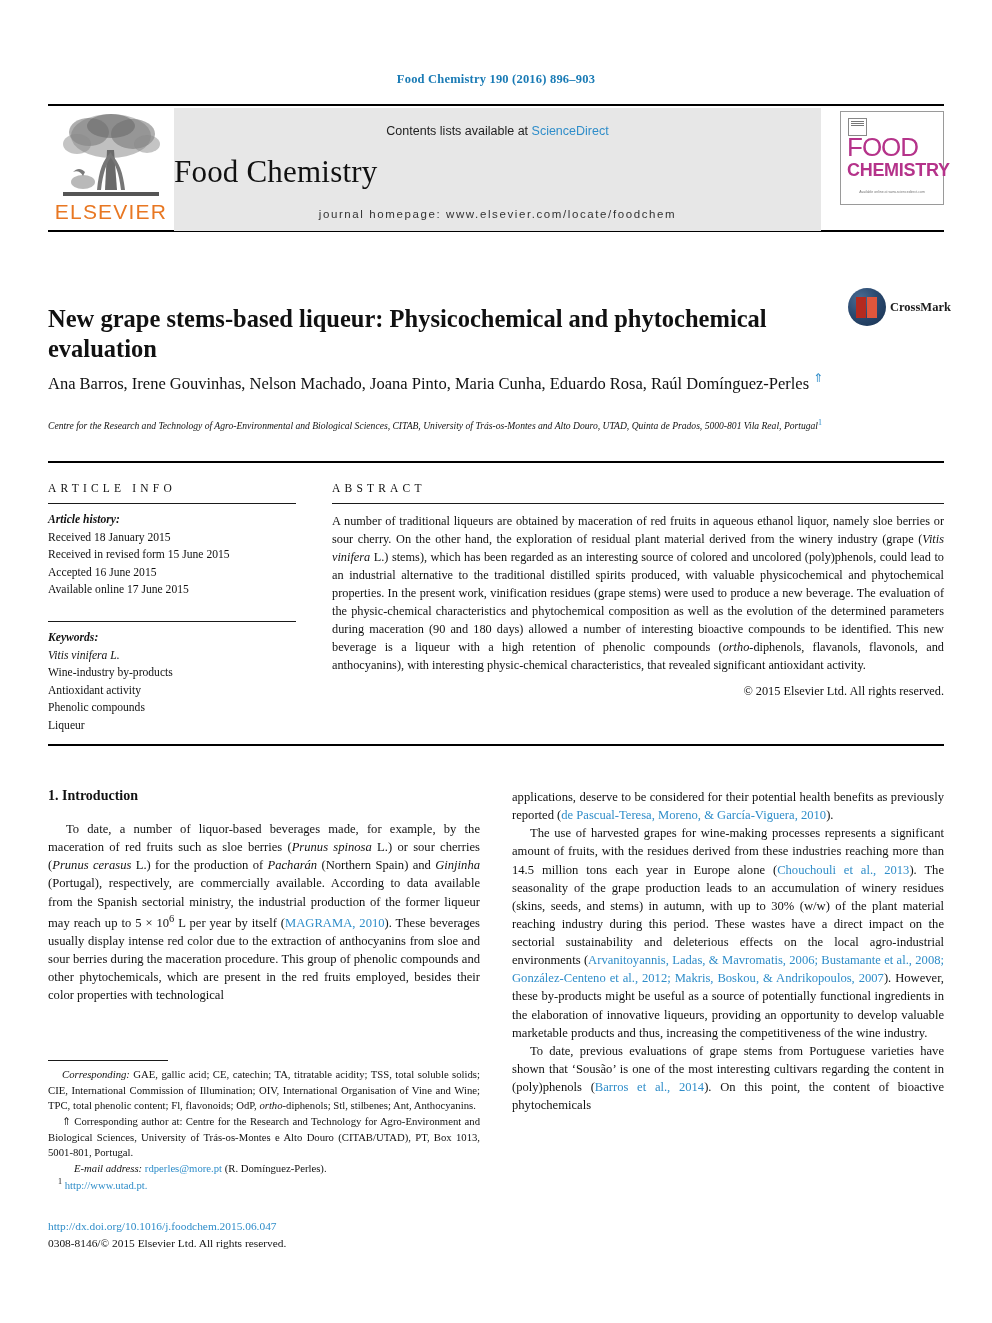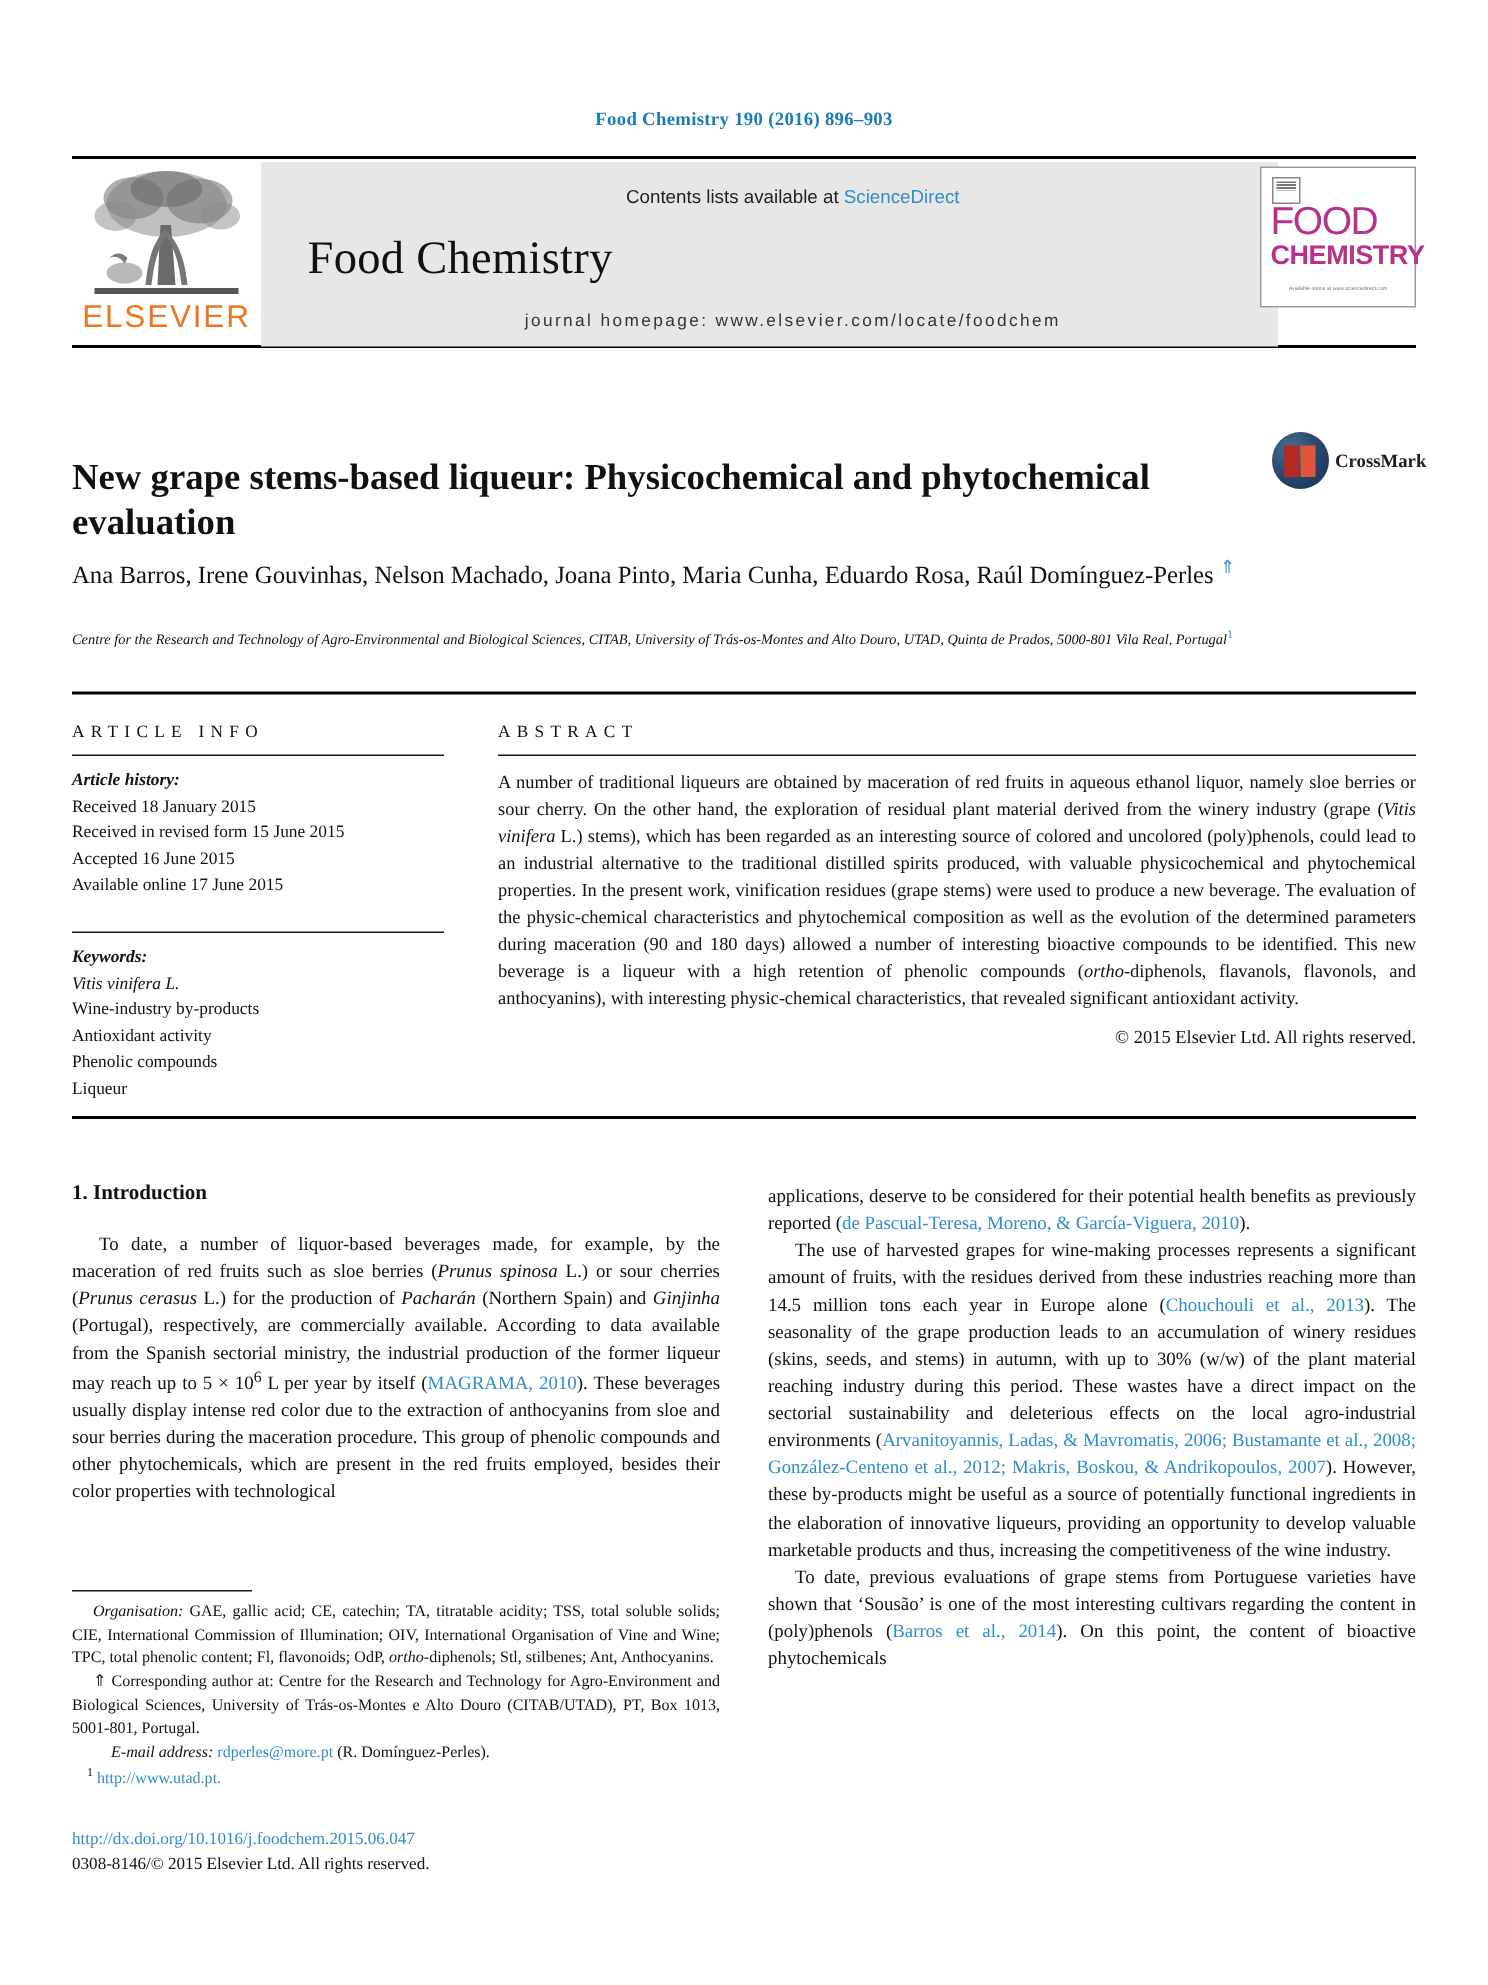--- a/index.html
+++ b/index.html
@@ -59,21 +59,20 @@
     letter-spacing: 1.2px;
     color: #E87722;
     margin-top: -2px;
   }
   .center-band {
     position: absolute;
     left: 126px; top: 2px;
     width: 647px;
     height: 123px;
     background: #e7e7e7;
-    padding-left: 31px;
   }
   .contents-line {
     text-align: center;
     font-family: "Liberation Sans", sans-serif;
     font-size: 12.5px;
     color: #222;
     padding-top: 16px;
   }
   .contents-line .sd { color: #2f8dc9; }
   .journal-name {
@@ -432,21 +431,21 @@
   </div>
 
   <div class="col-right">
     <p class="body" style="text-indent:0"><span>applications, deserve to be considered for their potential health benefits as previously reported (</span><span class="lnk">de Pascual-Teresa, Moreno, &amp; García-Viguera, 2010</span><span>).</span></p>
     <p class="body"><span>The use of harvested grapes for wine-making processes represents a significant amount of fruits, with the residues derived from these industries reaching more than 14.5 million tons each year in Europe alone (</span><span class="lnk">Chouchouli et al., 2013</span><span>). The seasonality of the grape production leads to an accumulation of winery residues (skins, seeds, and stems) in autumn, with up to 30% (w/w) of the plant material reaching industry during this period. These wastes have a direct impact on the sectorial sustainability and deleterious effects on the local agro-industrial environments (</span><span class="lnk">Arvanitoyannis, Ladas, &amp; Mavromatis, 2006; Bustamante et al., 2008; González-Centeno et al., 2012; Makris, Boskou, &amp; Andrikopoulos, 2007</span><span>). However, these by-products might be useful as a source of potentially functional ingredients in the elaboration of innovative liqueurs, providing an opportunity to develop valuable marketable products and thus, increasing the competitiveness of the wine industry.</span></p>
     <p class="body"><span>To date, previous evaluations of grape stems from Portuguese varieties have shown that ‘Sousão’ is one of the most interesting cultivars regarding the content in (poly)phenols (</span><span class="lnk">Barros et al., 2014</span><span>). On this point, the content of bioactive phytochemicals</span></p>
   </div>
 
   <div class="footnotes">
     <div class="fn-rule"></div>
-    <p class="fn indent"><span class="it">Organisation:</span><span> GAE, gallic acid; CE, catechin; TA, titratable acidity; TSS, total soluble solids; CIE, International Commission of Illumination; OIV, International Organisation of Vine and Wine; TPC, total phenolic content; Fl, flavonoids; OdP, </span><span class="it">ortho</span><span>-diphenols; Stl, stilbenes; Ant, Anthocyanins.</span></p>
+    <p class="fn indent"><span class="it">Corresponding:</span><span> GAE, gallic acid; CE, catechin; TA, titratable acidity; TSS, total soluble solids; CIE, International Commission of Illumination; OIV, International Organisation of Vine and Wine; TPC, total phenolic content; Fl, flavonoids; OdP, </span><span class="it">ortho</span><span>-diphenols; Stl, stilbenes; Ant, Anthocyanins.</span></p>
     <p class="fn indent">⇑ Corresponding author at: Centre for the Research and Technology for Agro-Environment and Biological Sciences, University of Trás-os-Montes e Alto Douro (CITAB/UTAD), PT, Box 1013, 5001-801, Portugal.</p>
     <p class="fn" style="text-indent:26px"><span class="it">E-mail address:</span> <span class="lnk">rdperles@more.pt</span><span> (R. Domínguez-Perles).</span></p>
     <p class="fn" style="text-indent:10px"><sup>1</sup> <span class="lnk">http://www.utad.pt.</span></p>
   </div>
 
   <div class="imprint">
     <div class="doi">http://dx.doi.org/10.1016/j.foodchem.2015.06.047</div>
     <div>0308-8146/© 2015 Elsevier Ltd. All rights reserved.</div>
   </div>
 

